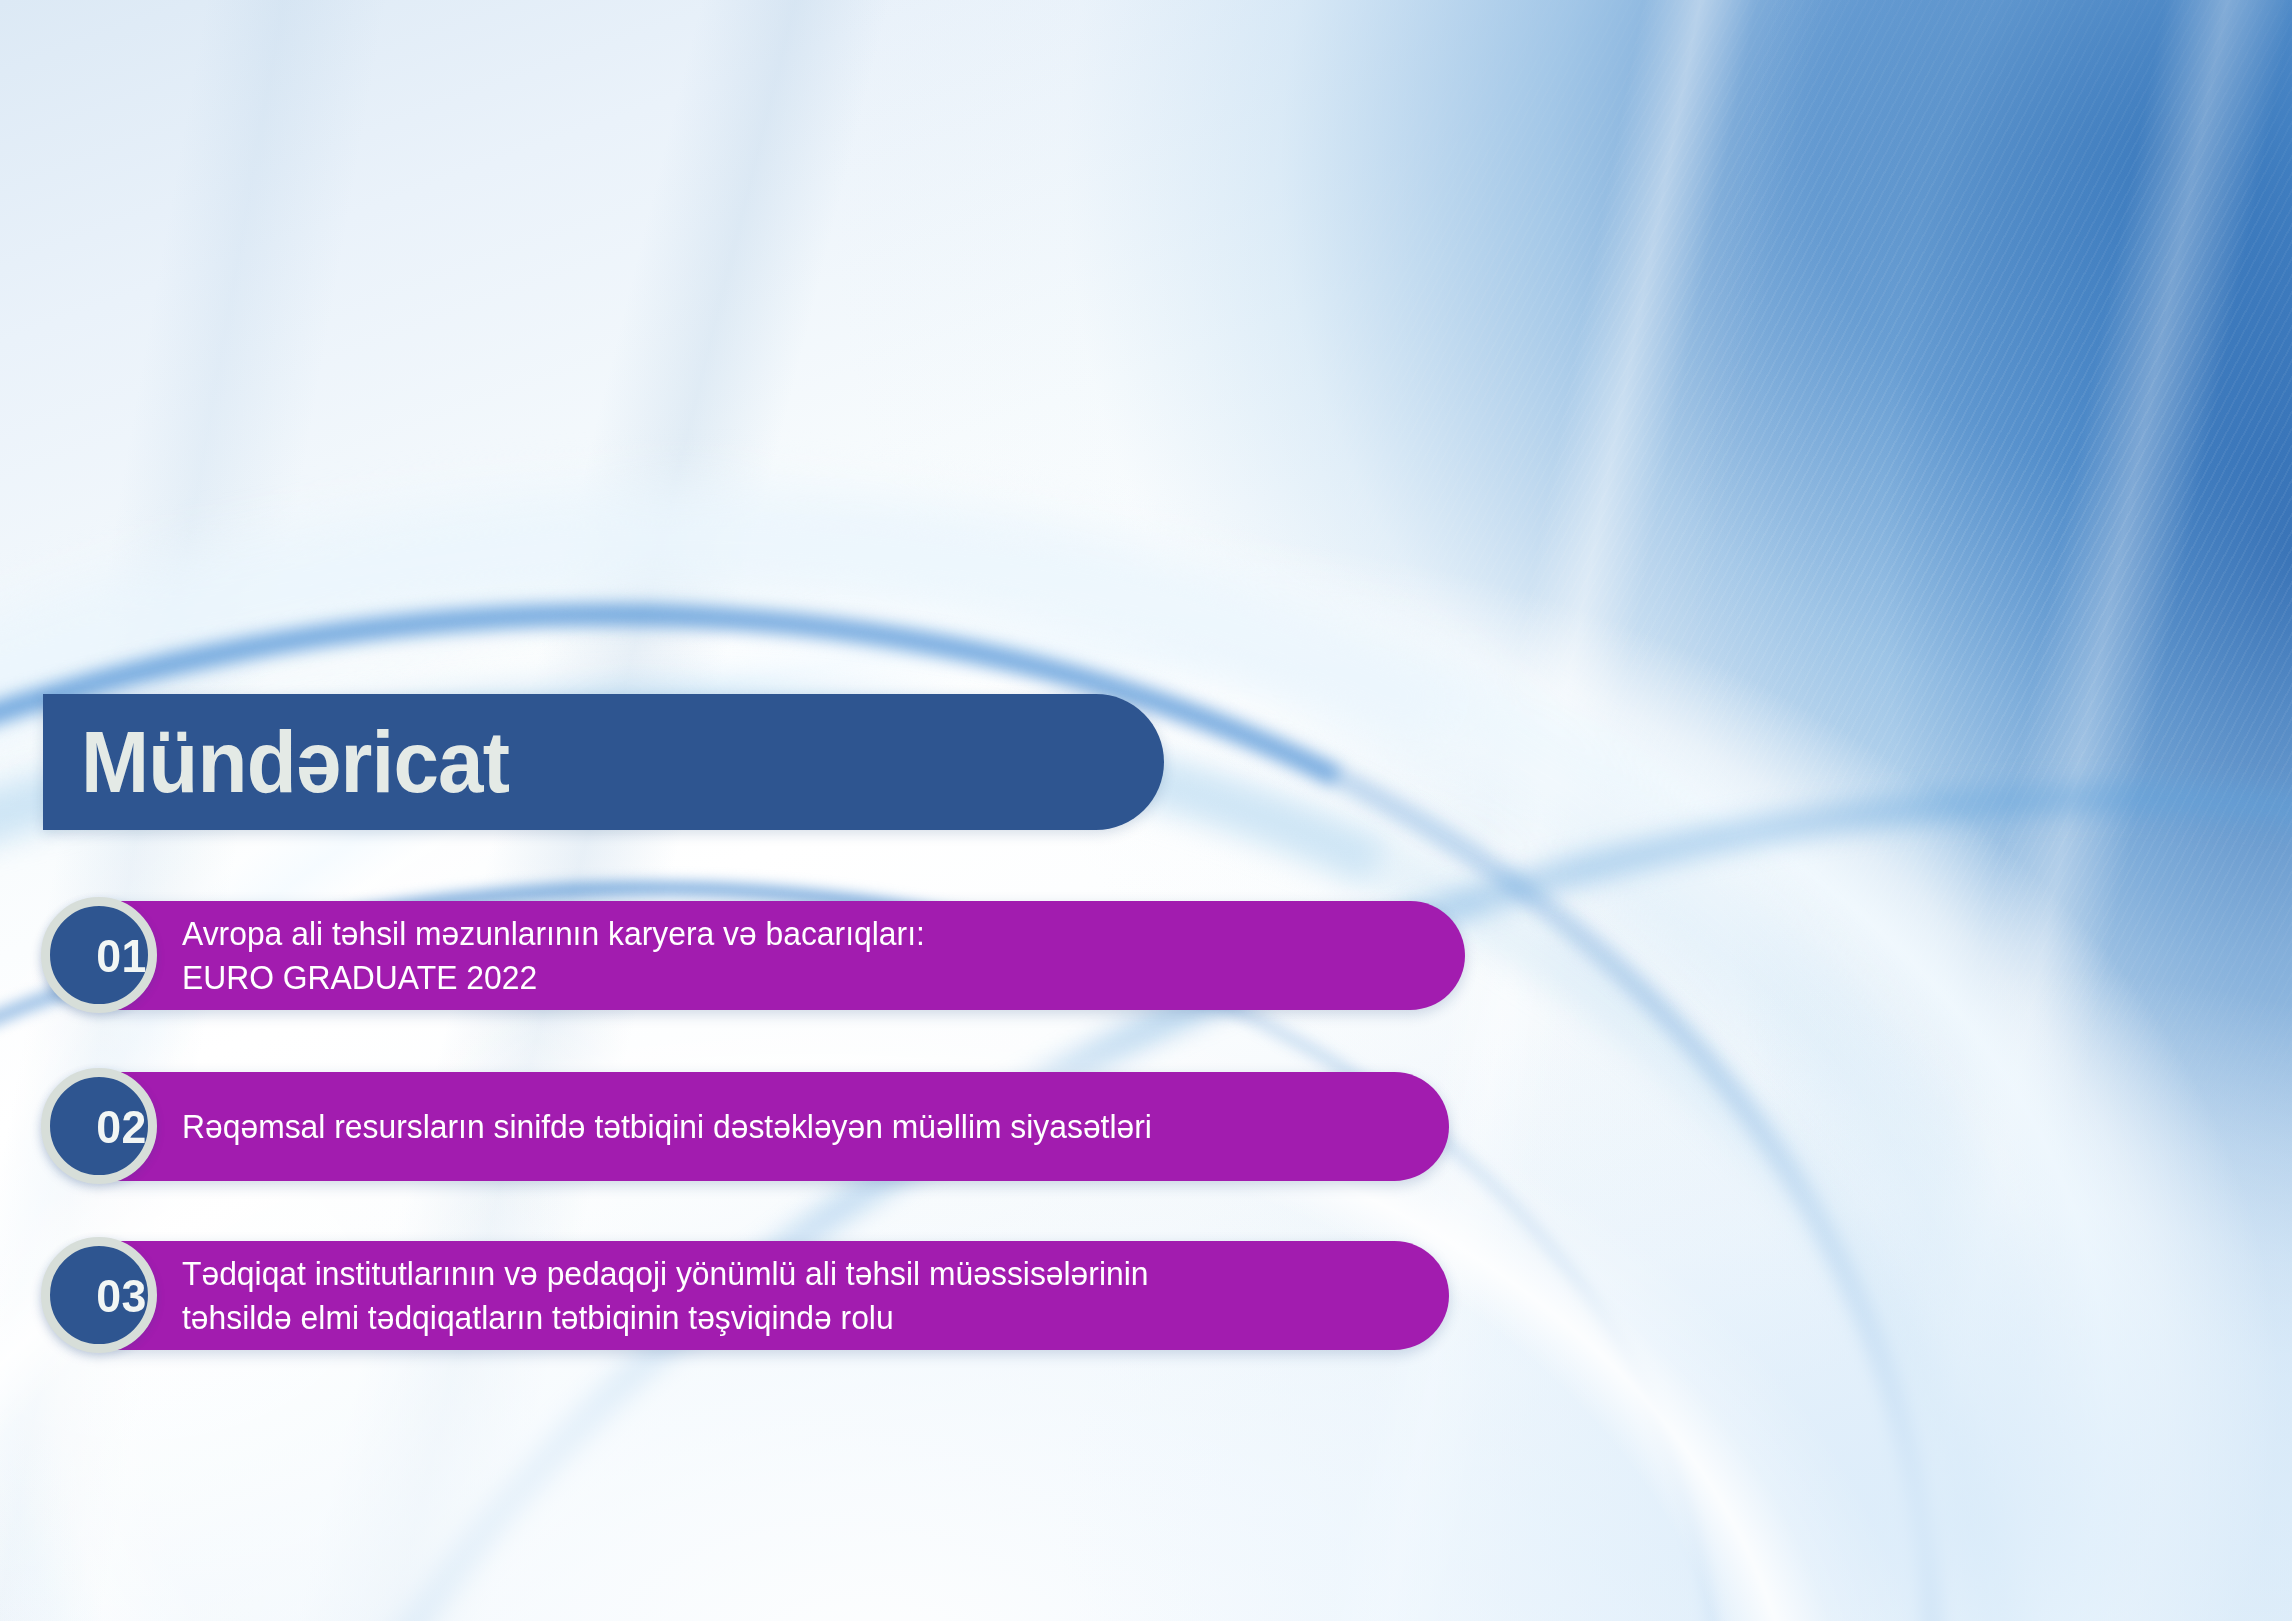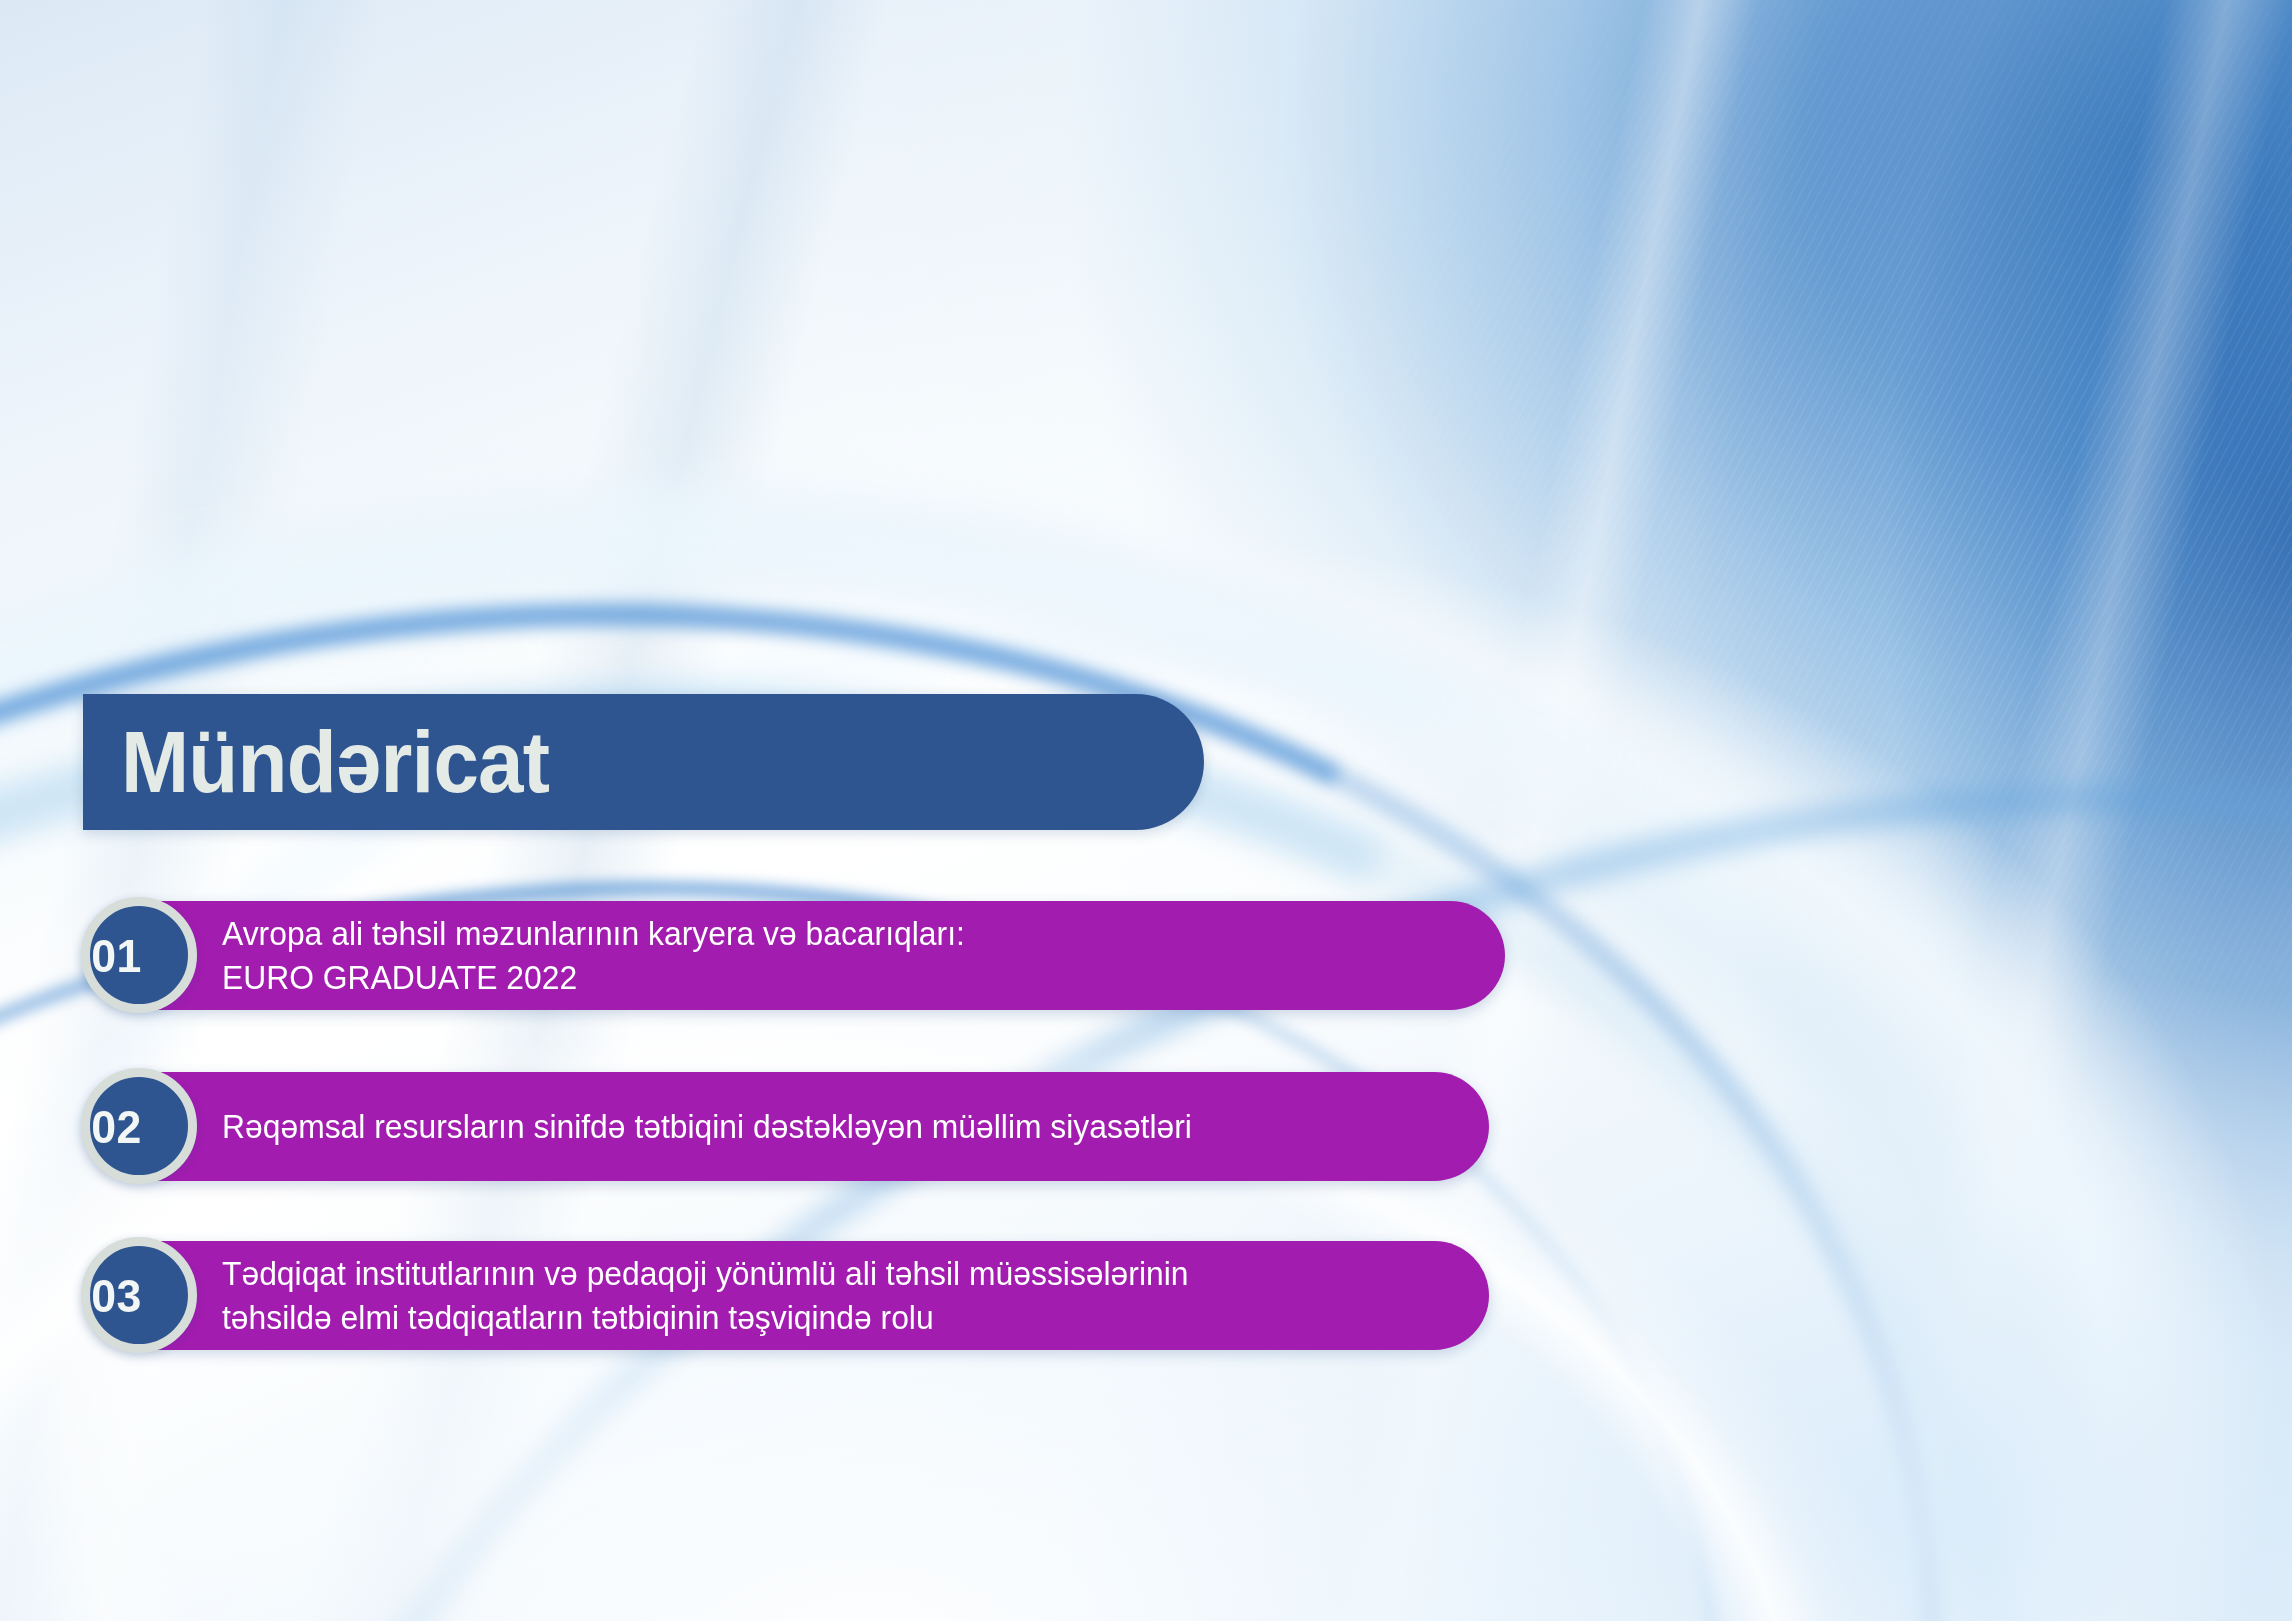--- a/index.html
+++ b/index.html
@@ -209,21 +209,20 @@
         rgba(255,255,255,0) 62%,
         rgba(255,255,255,0.85) 66%,
         rgba(255,255,255,0.25) 69.5%,
         rgba(255,255,255,0) 75%);
   }
 
   
   .content {
     position: absolute;
     inset: 0;
-    margin-left: 40px;
   }
 
   
   .title-pill {
     position: absolute;
     left: 43px;
     top: 694px;
     width: 1121px;
     height: 136px;
     background: #2e5590;
@@ -289,21 +288,21 @@
     left: -1.8px;
     top: -3.6px;
     width: 116px;
     height: 116px;
     border-radius: 50%;
     background: #2e5590;
     border: 9.9px solid #d7ded9;
     box-sizing: border-box;
     display: flex;
     align-items: center;
-    justify-content: flex-start;
+    justify-content: flex-end;
     box-shadow: 0 2.7px 9px rgba(30,70,130,0.16);
   }
 
   .badge-num {
     color: #f2f6f4;
     font-size: 47px;
     font-weight: 700;
     letter-spacing: 0.4px;
     line-height: 1;
     font-family: "Liberation Sans", sans-serif;

